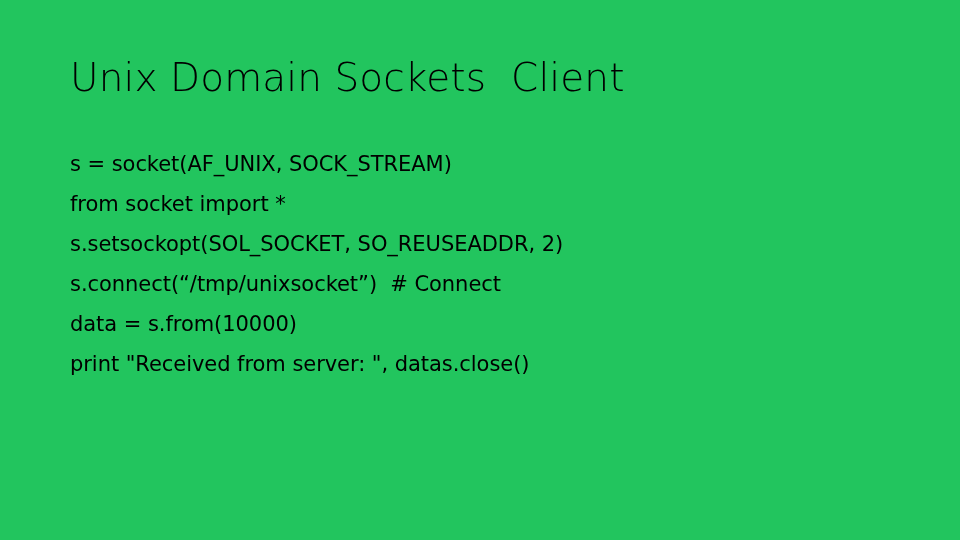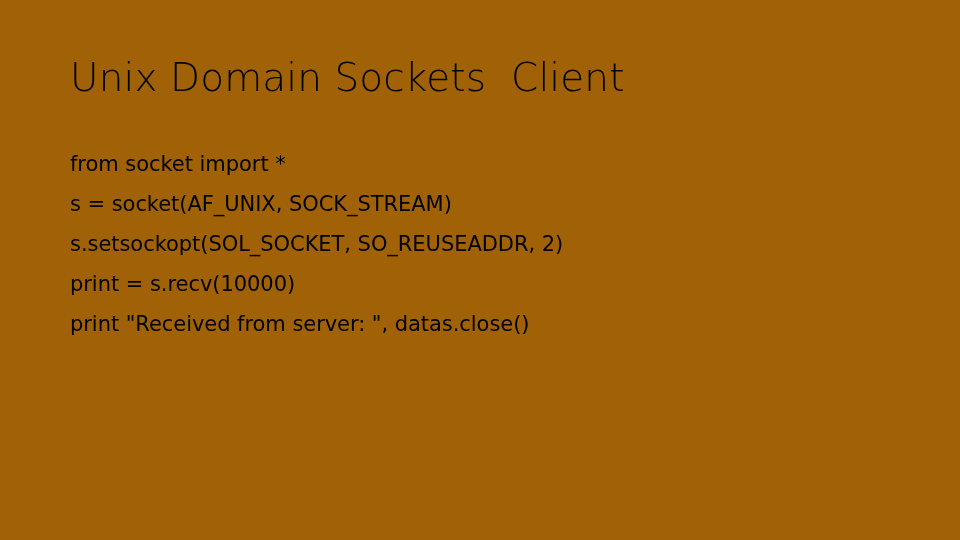--- a/index.html
+++ b/index.html
@@ -11,21 +11,21 @@
     width: 960px;
     height: 540px;
     background: #ffffff;
     font-family: "Liberation Sans", sans-serif;
     overflow: hidden;
   }
   #slide {
     position: relative;
     width: 960px;
     height: 540px;
-    background: #a16207;
+    background: #22c55e;
     box-sizing: border-box;
   }
   #slide-title {
     position: absolute;
     left: 70px;
     top: 54px;
     width: 830px;
     font-family: "DejaVu Sans", sans-serif;
     font-size: 39px;
     font-weight: 300;
@@ -52,20 +52,21 @@
   }
 </style>
 </head>
 <body>
 
 <div id="slide">
 
   <div id="slide-title">Unix Domain Sockets  Client</div>
 
   <div id="code-body">
+    <div class="code-line">s = socket(AF_UNIX, SOCK_STREAM)</div>
     <div class="code-line">from socket import *</div>
-    <div class="code-line">s = socket(AF_UNIX, SOCK_STREAM)</div>
     <div class="code-line">s.setsockopt(SOL_SOCKET, SO_REUSEADDR, 2)</div>
-    <div class="code-line">print = s.recv(10000)</div>
+    <div class="code-line">s.connect(“/tmp/unixsocket”)  # Connect</div>
+    <div class="code-line">data = s.from(10000)</div>
     <div class="code-line">print "Received from server: ", datas.close()</div>
   </div>
 
 </div>
 
 </body></html>

